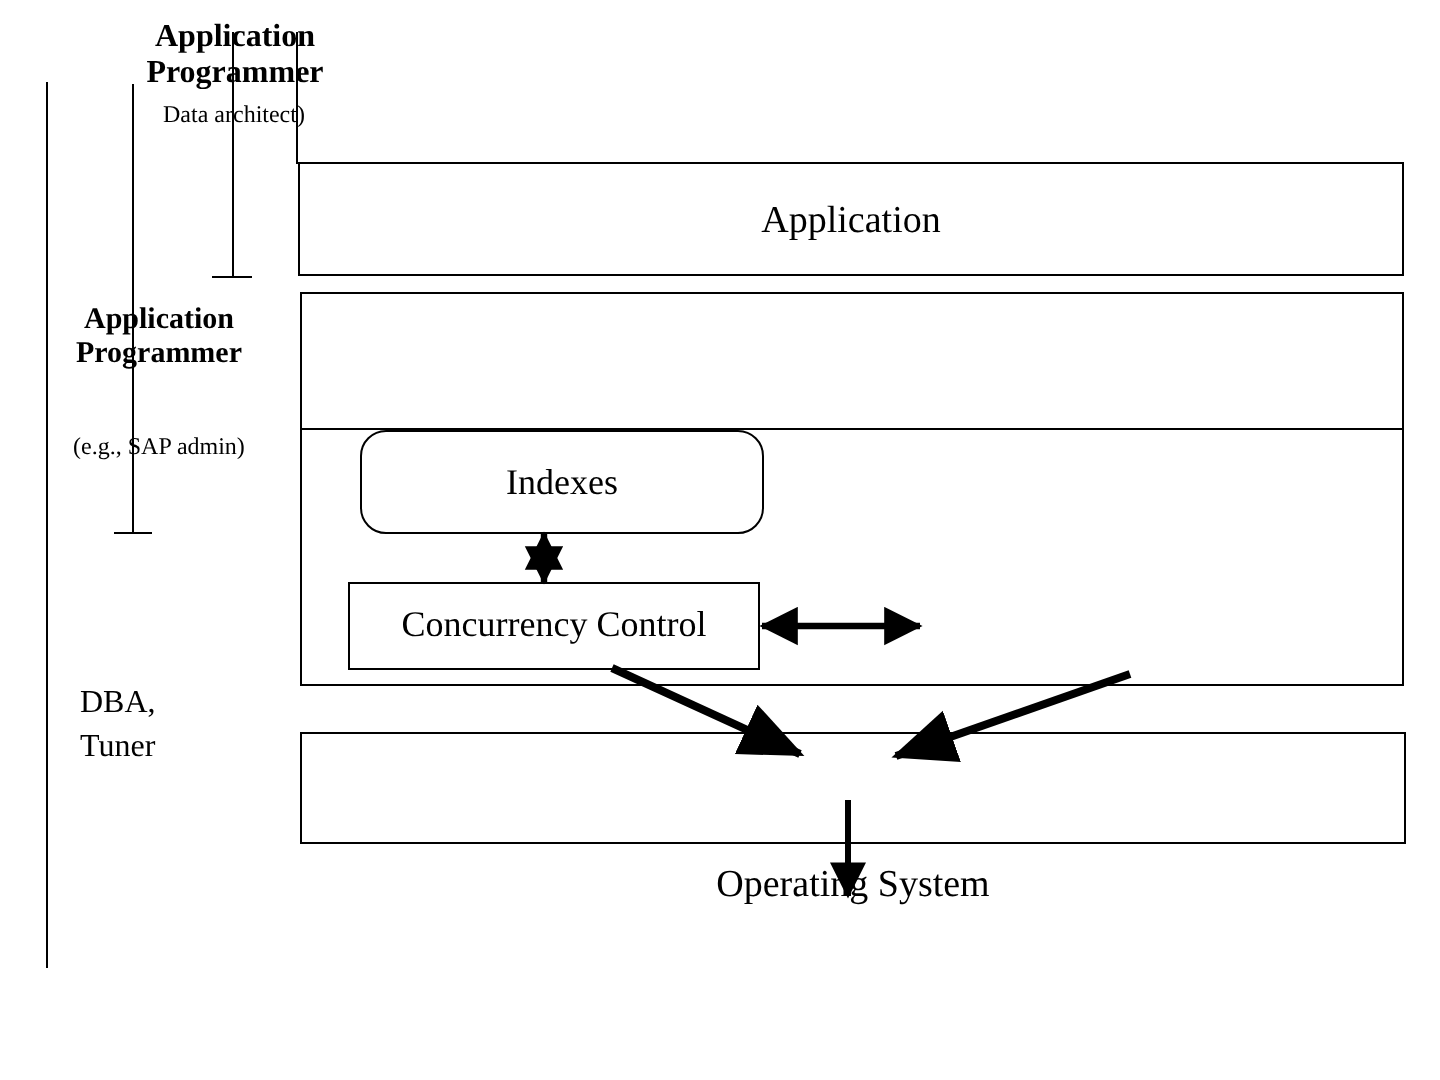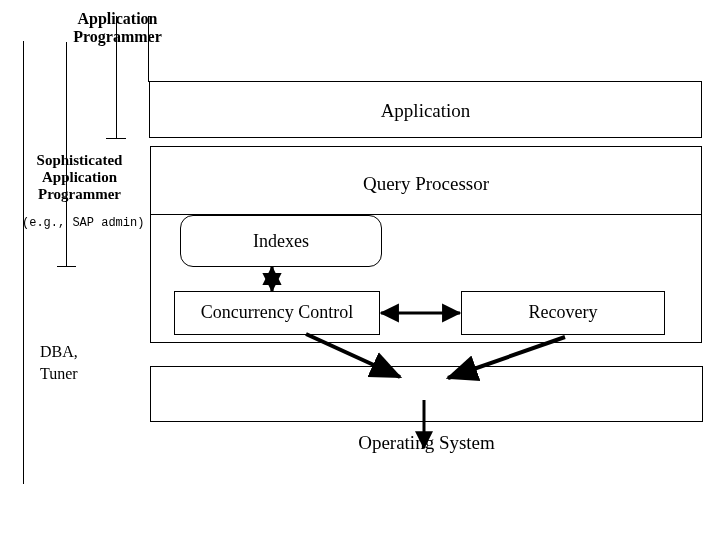--- a/index.html
+++ b/index.html
@@ -80,57 +80,53 @@
   <div class="hline" style="left:106px; top:138px; width:20px;"></div>
 
   <div class="vline" style="left:148px; top:16px; height:65px;"></div>
   <div class="hline" style="left:148px; top:81px; width:10px;"></div>
 
   <div class="txt center bold" style="left:60px; top:10px; width:115px; font-size:16px;">
     <div>Application</div>
     <div>Programmer</div>
   </div>
   <div class="txt center" style="left:41px; top:51px; width:152px; font-size:12px;">
+    <div>Data architect)</div>
   </div>
 
   <div class="txt center bold" style="left:22px; top:152px; width:115px; font-size:15px;">
-    <div>Sophisticated</div>
     <div>Application</div>
     <div>Programmer</div>
   </div>
-  <div class="txt center" style="left:22px; top:217px; width:115px; font-size:12px;font-family:Liberation Mono, monospace;">
+  <div class="txt center" style="left:22px; top:217px; width:115px; font-size:12px;">
     <span>(e.g., SAP admin)</span>
   </div>
 
   <div class="txt left" style="left:8px; top:341px; width:120px; font-size:16px; line-height:1.35;">
     <div>DBA,</div>
     <div>Tuner</div>
   </div>
 
   <div class="box" style="left:149px; top:81px; width:553px; height:57px;">
     <span class="label" style="top:18px; font-size:19px;">Application</span>
   </div>
 
   <div class="box" style="left:150px; top:146px; width:552px; height:197px;"></div>
 
   <div class="hline" style="left:150px; top:214px; width:552px;"></div>
-  <div class="txt center" style="left:150px; top:173px; width:552px; font-size:19px;">Query Processor</div>
 
 
   <div class="box" style="left:180px; top:215px; width:202px; height:52px;border-radius:13px;">
     <span class="label" style="top:15px; font-size:18px;">Indexes</span>
   </div>
 
   <div class="box" style="left:174px; top:291px; width:206px; height:44px;">
     <span class="label" style="top:10px; font-size:18px;">Concurrency Control</span>
   </div>
 
-  <div class="box" style="left:461px; top:291px; width:204px; height:44px;">
-    <span class="label" style="top:10px; font-size:18px;">Recovery</span>
-  </div>
 
   <div class="box" style="left:150px; top:366px; width:553px; height:56px;">
     <span class="label" style="top:17px; font-size:19px;margin-top:48px;">Operating System</span>
   </div>
 
 
   <svg id="arrows" viewBox="0 0 720 540">
     <defs>
       <marker id="ah" markerWidth="7" markerHeight="7" refX="5.6" refY="3" orient="auto" markerUnits="strokeWidth">
         <path d="M0,0 L6,3 L0,6 z" fill="#000000"></path>

